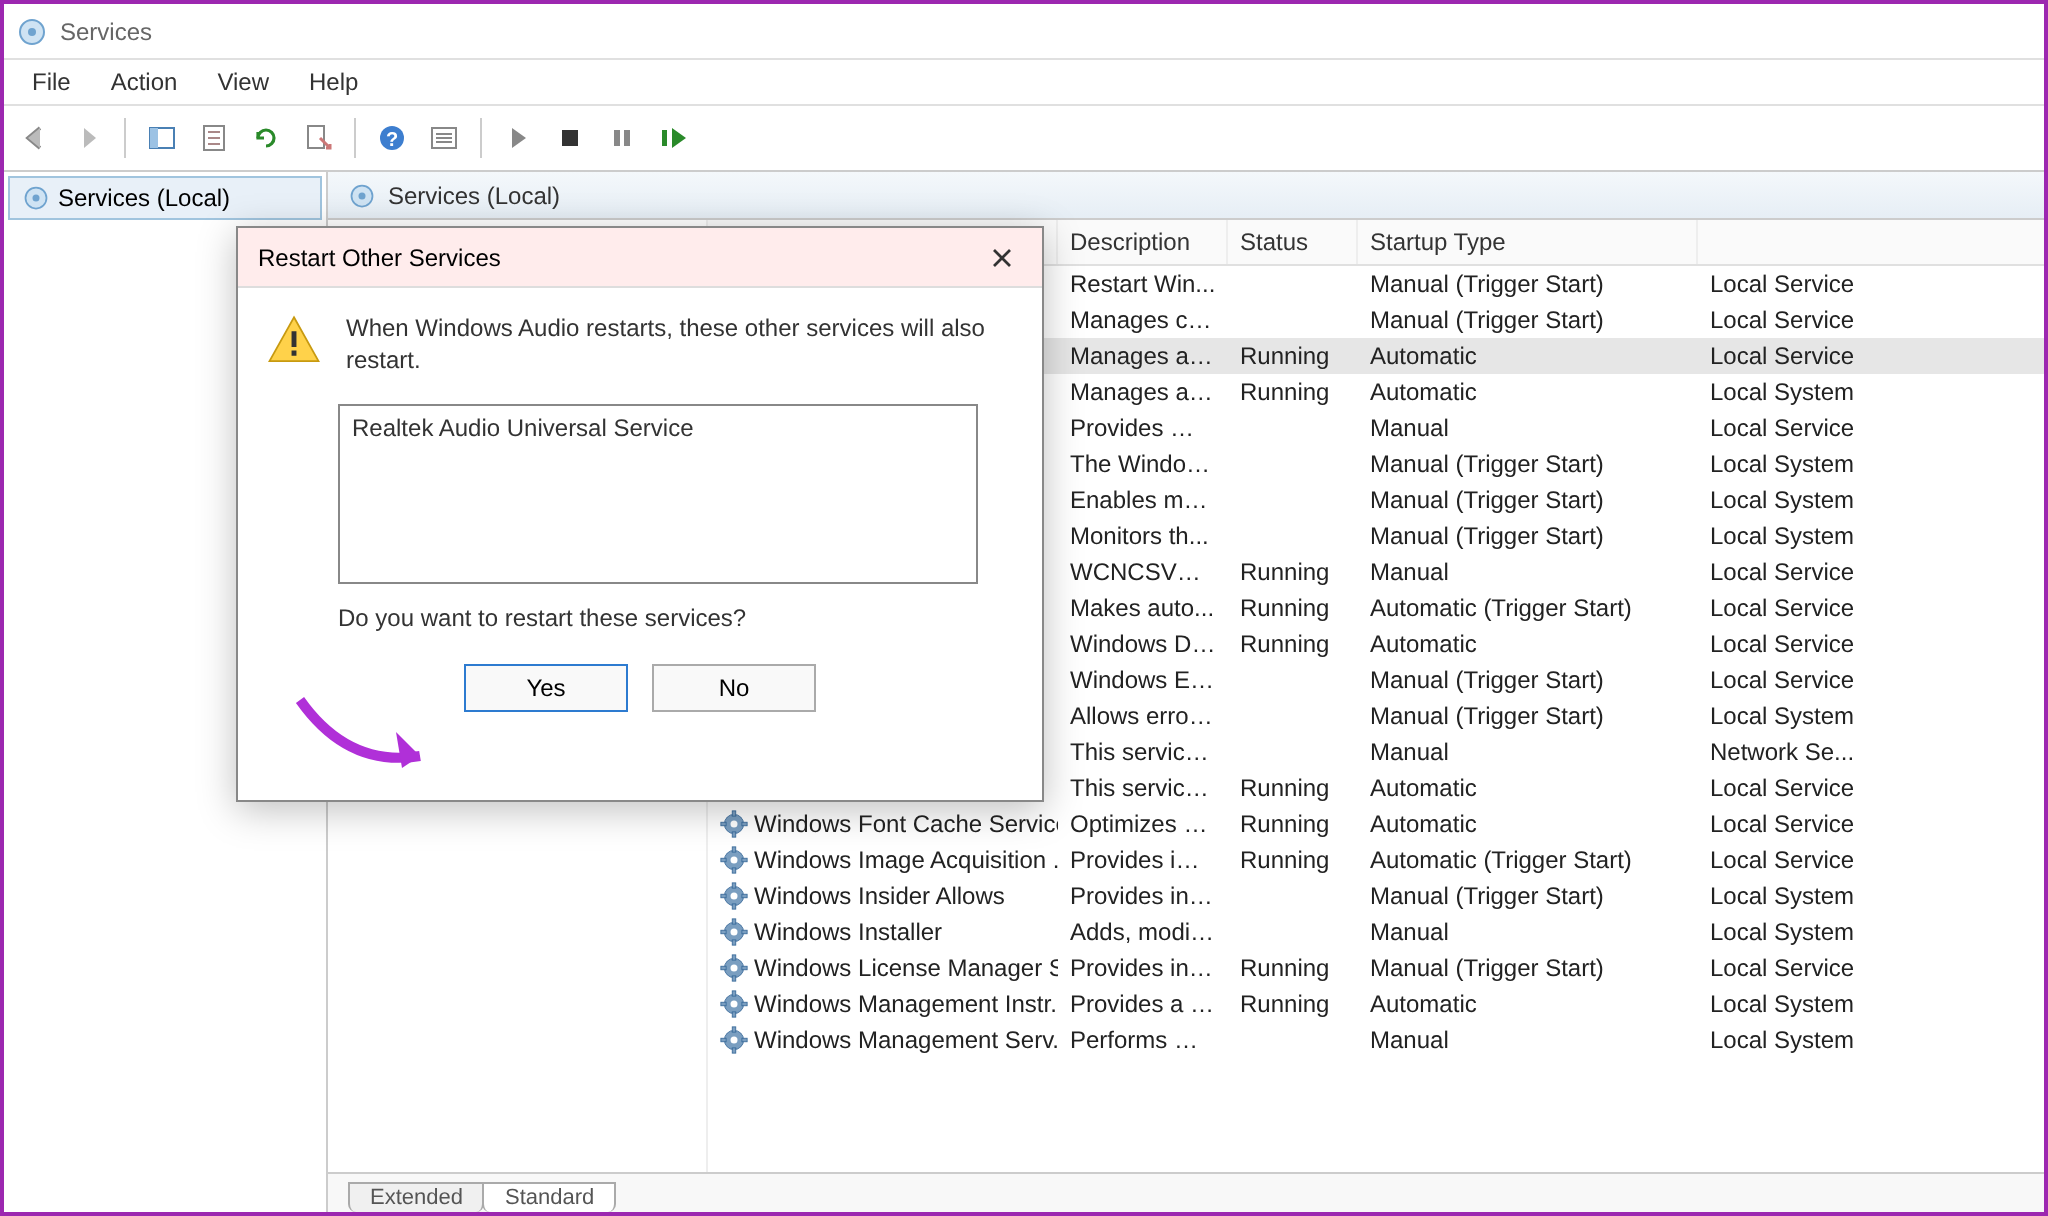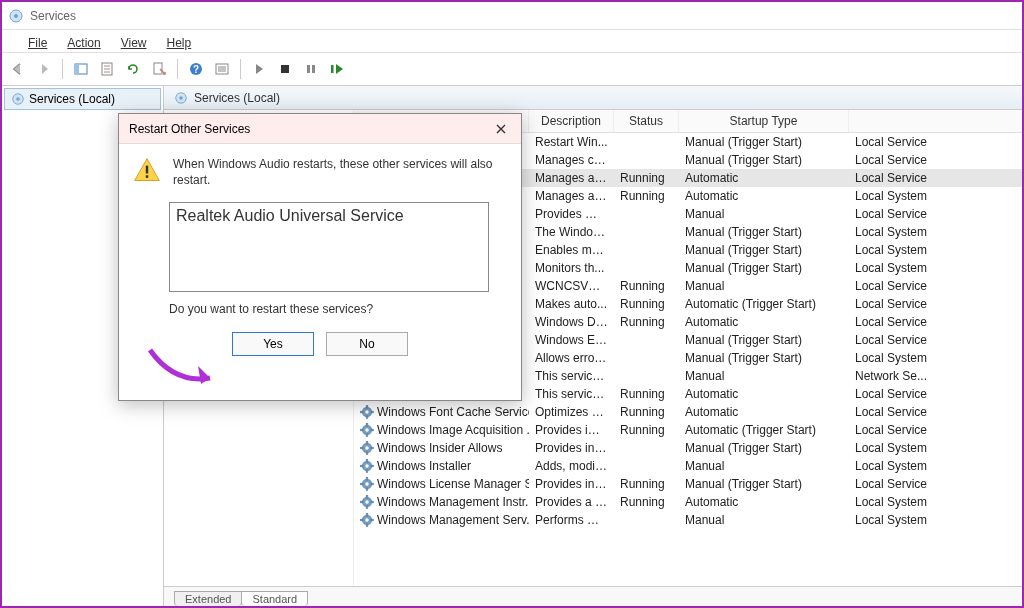--- a/index.html
+++ b/index.html
@@ -1,53 +1,53 @@
 <!DOCTYPE html>
 <html><head>
 <meta charset="utf-8">
 <style>
 * { box-sizing: border-box; margin: 0; padding: 0; font-family: 'Segoe UI', Tahoma, sans-serif; }
 body { background: #fff; width: 1024px; height: 608px; overflow: hidden; border: 2px solid #9c27b0; position: relative; }
 .titlebar { height: 28px; display: flex; align-items: center; padding: 0 6px; font-size: 12px; color: #666; border-bottom: 1px solid #e0e0e0; }
 .titlebar .app-icon { width: 16px; height: 16px; margin-right: 6px; display: inline-flex; align-items: center; justify-content: center; }
-.menubar { height: 22px; display: flex; align-items: flex-end; padding: 0 16px; font-size: 12px; color: #333; text-decoration: underline; }
+.menubar { height: 22px; display: flex; align-items: center; padding: 0 4px; font-size: 12px; color: #333; }
 .menubar span { padding: 2px 10px; cursor: default; }
 .toolbar { height: 34px; display: flex; align-items: center; padding: 0 4px; border-top: 1px solid #e0e0e0; border-bottom: 1px solid #ccc; gap: 2px; }
 .toolbar .tb-btn { width: 24px; height: 24px; display: inline-flex; align-items: center; justify-content: center; border: 1px solid transparent; }
 .toolbar .divider { width: 1px; height: 20px; background: #ccc; margin: 0 4px; }
 .content { display: flex; height: calc(608px - 28px - 22px - 34px - 4px); }
 .left-pane { width: 162px; border-right: 1px solid #ccc; padding: 2px; }
 .left-pane .lp-item { font-size: 12px; padding: 3px 6px; display: flex; align-items: center; gap: 4px; border: 1px solid #a0c4de; background: #e8f0f8; }
 .right-pane { flex: 1; display: flex; flex-direction: column; position: relative; }
 .rp-header { height: 24px; background: linear-gradient(#f4f8fb,#e6eef5); border-bottom: 1px solid #ccc; display: flex; align-items: center; padding: 0 10px; font-size: 12px; color: #333; gap: 6px; }
 .grid-wrap { display: flex; flex: 1; }
 .detail-pane { width: 190px; border-right: 1px solid #eee; }
 .grid { flex: 1; overflow: hidden; }
 .grid-head { display: flex; font-size: 12px; color: #333; border-bottom: 1px solid #e0e0e0; background: #fafafa; }
-.grid-head .gh { padding: 4px 6px; border-right: 1px solid #eee; text-align: center; }
+.grid-head .gh { padding: 4px 6px; border-right: 1px solid #eee; }
 .row { display: flex; font-size: 12px; color: #222; height: 18px; align-items: center; }
 .row:nth-child(even) { background: #fff; }
 .row .cell { padding: 0 6px; overflow: hidden; white-space: nowrap; text-overflow: ellipsis; }
 .row.selected { background: #e6e6e6; }
 .c-name { width: 175px; display: flex; align-items: center; gap: 3px; }
 .c-desc { width: 85px; }
 .c-status { width: 65px; }
 .c-startup { width: 170px; }
 .c-logon { width: 120px; }
 .gear-icon { width: 14px; height: 14px; flex-shrink: 0; }
 .tabs { height: 20px; display: flex; align-items: flex-end; padding-left: 10px; font-size: 11px; color: #555; border-top: 1px solid #ccc; background: #f8f8f8; }
 .tabs .tab { padding: 1px 10px; border: 1px solid #aaa; border-bottom: none; background: #fff; margin-right: -1px; border-radius: 0 0 4px 4px; }
 
 .dialog { position: absolute; left: 116px; top: 111px; width: 404px; height: 288px; background: #fff; border: 1px solid #888; box-shadow: 0 4px 18px rgba(0,0,0,0.25); z-index: 10; }
 .dialog .dlg-title { height: 30px; display: flex; align-items: center; justify-content: space-between; padding: 0 8px 0 10px; font-size: 12px; background: #ffecec; border-bottom: 1px solid #ddd; }
 .dialog .dlg-close { width: 24px; height: 24px; display: flex; align-items: center; justify-content: center; font-size: 14px; cursor: default; }
 .dialog .dlg-body { padding: 12px 14px 10px 14px; font-size: 12px; color: #333; }
 .dlg-body .msg-row { display: flex; gap: 12px; margin-bottom: 14px; }
 .warn-icon { width: 28px; height: 28px; flex-shrink: 0; }
-.svc-list { border: 1px solid #888; height: 90px; padding: 4px 6px; margin: 0 0 10px 36px; width: 320px; font-size: 16px; }
+.svc-list { border: 1px solid #888; height: 90px; padding: 4px 6px; margin: 0 0 10px 36px; width: 320px; font-size: 12px; }
 .confirm-text { margin-left: 36px; font-size: 12px; margin-bottom: 16px; }
 .btn-row { display: flex; justify-content: center; gap: 12px; }
 .btn { width: 82px; height: 24px; border: 1px solid #aaa; background: #f9f9f9; font-size: 12px; cursor: default; }
 .btn.primary { border: 1.5px solid #2d7bd0; }
 
 .arrow { position: absolute; left: 142px; top: 340px; z-index: 20; pointer-events:none; }
 .arrow svg { width: 90px; height: 50px; }
 
 .svg-gear { fill: #7a9ec0; stroke: #3a6a9a; stroke-width: 0.5; }
 </style>

